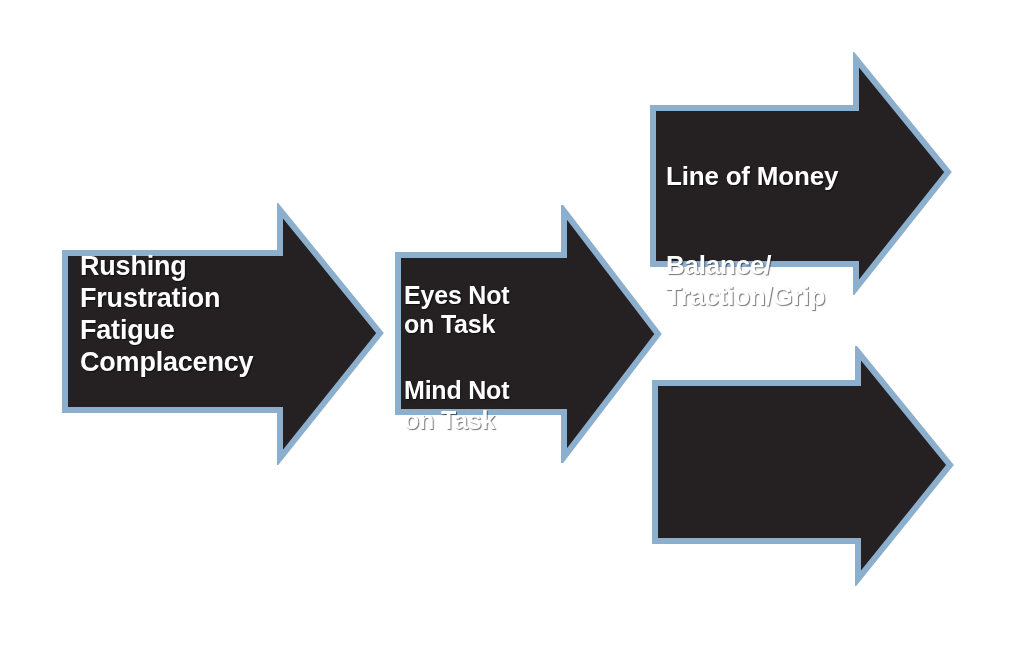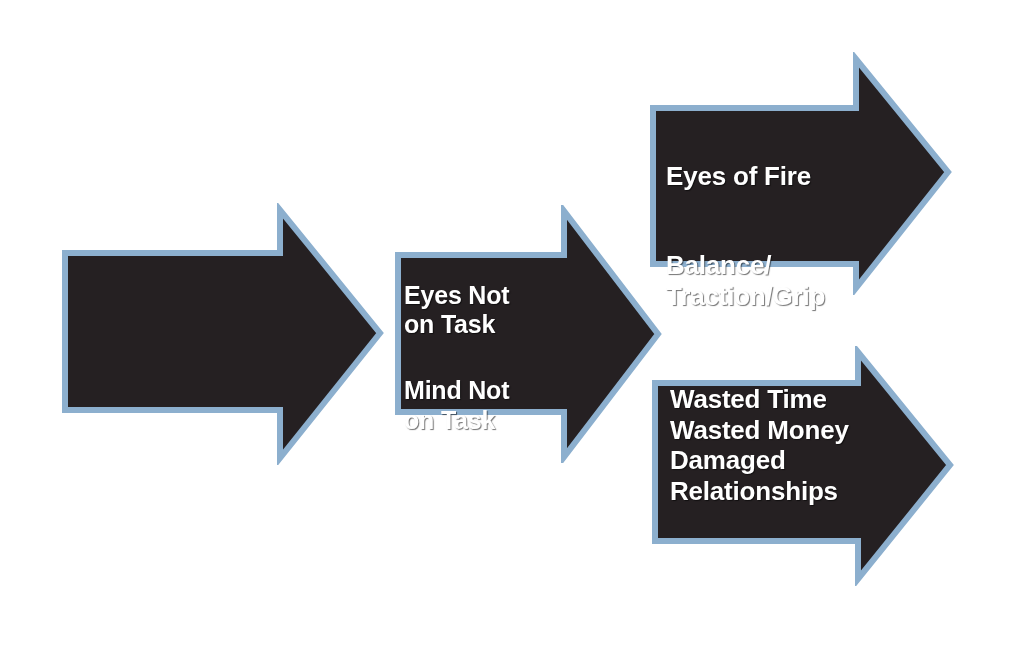--- a/index.html
+++ b/index.html
@@ -75,48 +75,48 @@
 </style>
 </head>
 <body>
 
 <div id="canvas">
 
   <div class="arrow" id="arrow-causes">
     <svg width="330" height="262" viewBox="0 0 330 262">
       <polygon points="7,50 222,50 222,7 322,130 222,255 222,207 7,207" fill="#252022" stroke="#8CAFCE" stroke-width="6" stroke-linejoin="miter"></polygon>
     </svg>
+    <div class="arrow-label">Rushing
+Frustration
+Fatigue
+Complacency</div>
   </div>
 
   <div class="arrow" id="arrow-states">
     <svg width="272" height="258" viewBox="0 0 272 258">
       <polygon points="6,50 172,50 172,6 266,129 172,252 172,207 6,207" fill="#252022" stroke="#8CAFCE" stroke-width="6" stroke-linejoin="miter"></polygon>
     </svg>
     <div class="arrow-label">
       <span class="label-group">Eyes Not
 on Task</span>
       <span class="label-group">Mind Not
 on Task</span>
     </div>
   </div>
 
   <div class="arrow" id="arrow-hazards">
     <svg width="308" height="243" viewBox="0 0 308 243">
       <polygon points="7,56 210,56 210,7 302,120 210,236 210,212 7,212" fill="#252022" stroke="#8CAFCE" stroke-width="6" stroke-linejoin="miter"></polygon>
     </svg>
     <div class="arrow-label">
-      <span class="label-group">Eyes of Fire</span>
+      <span class="label-group">Line of Money</span>
       <span class="label-group">Balance/
 Traction/Grip</span>
     </div>
   </div>
 
   <div class="arrow" id="arrow-costs">
     <svg width="308" height="240" viewBox="0 0 308 240">
       <polygon points="7,37 210,37 210,6 302,119 210,233 210,195 7,195" fill="#252022" stroke="#8CAFCE" stroke-width="6" stroke-linejoin="miter"></polygon>
     </svg>
-    <div class="arrow-label">Wasted Time
-Wasted Money
-Damaged
-Relationships</div>
   </div>
 
 </div>
 
 </body></html>

